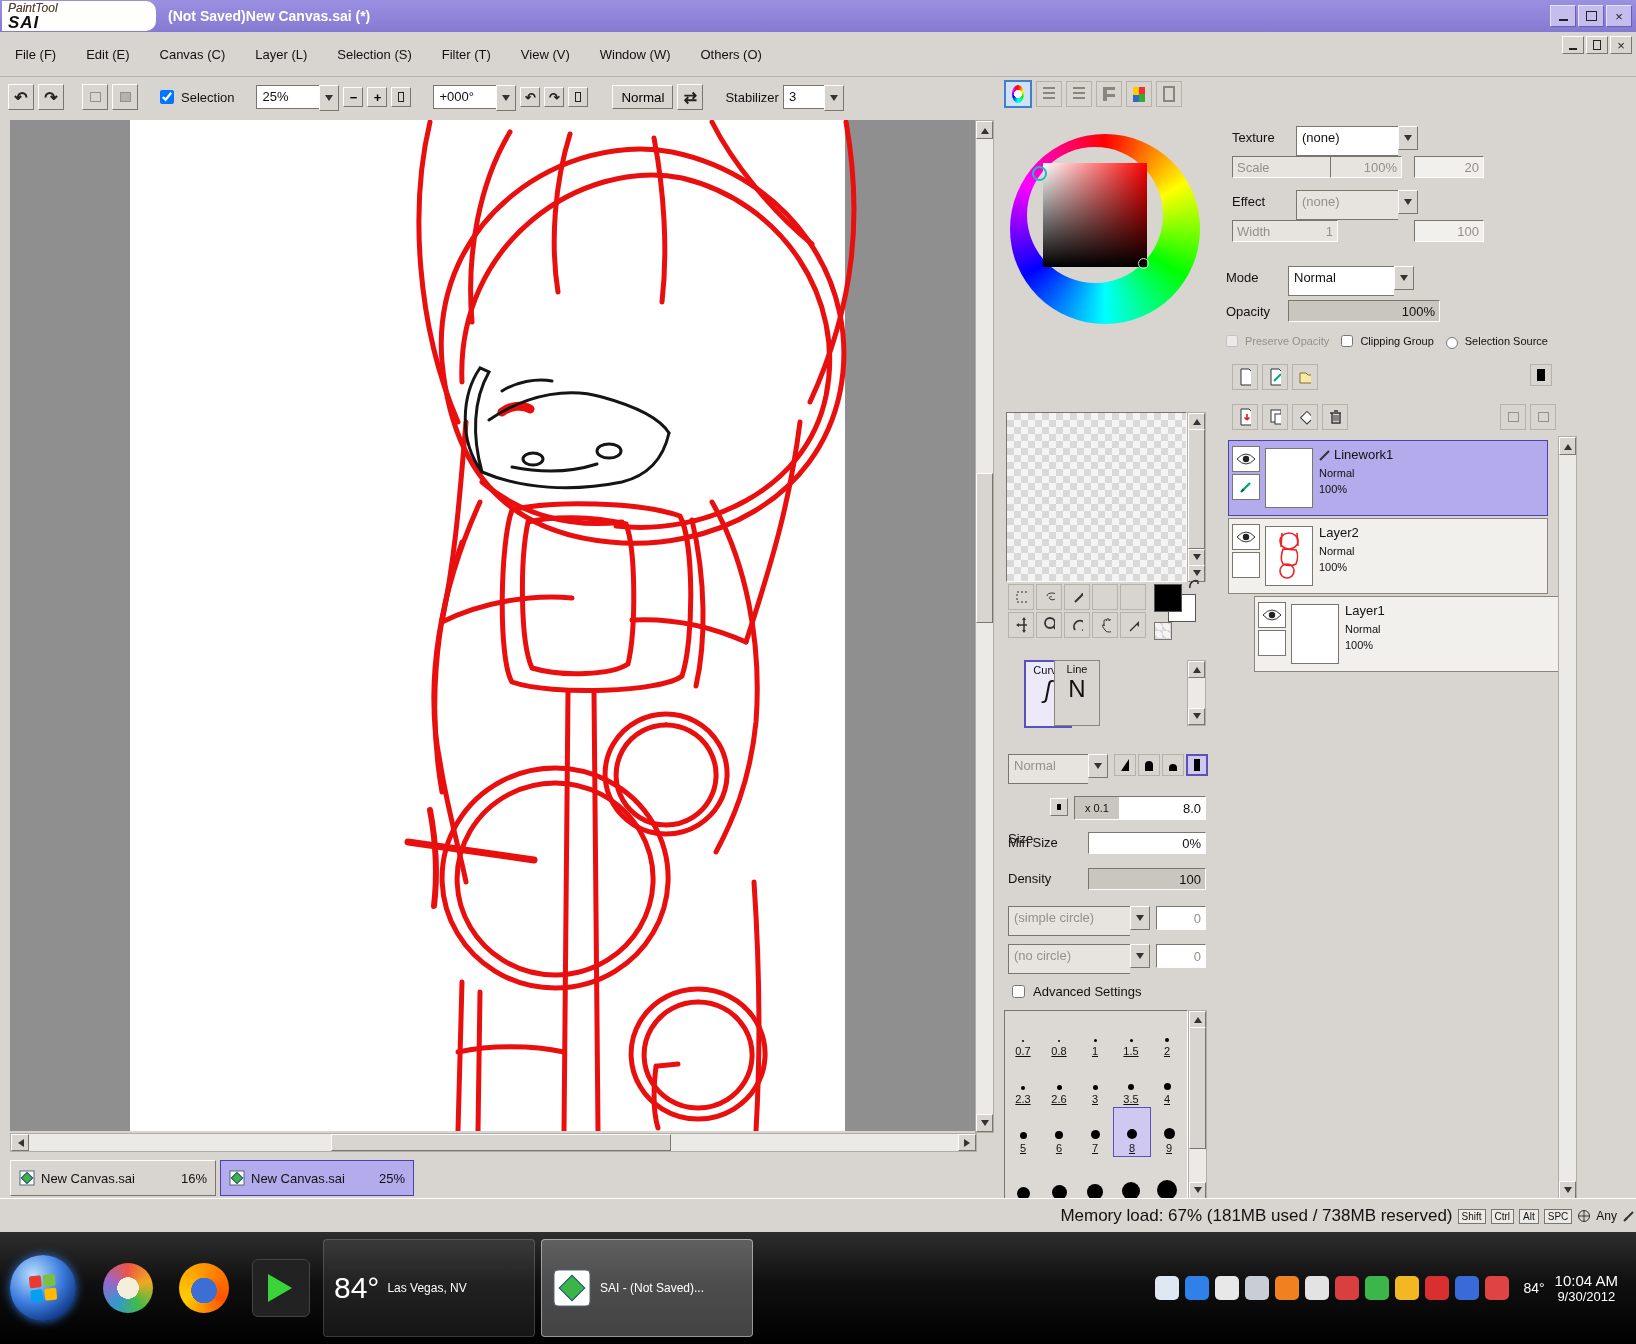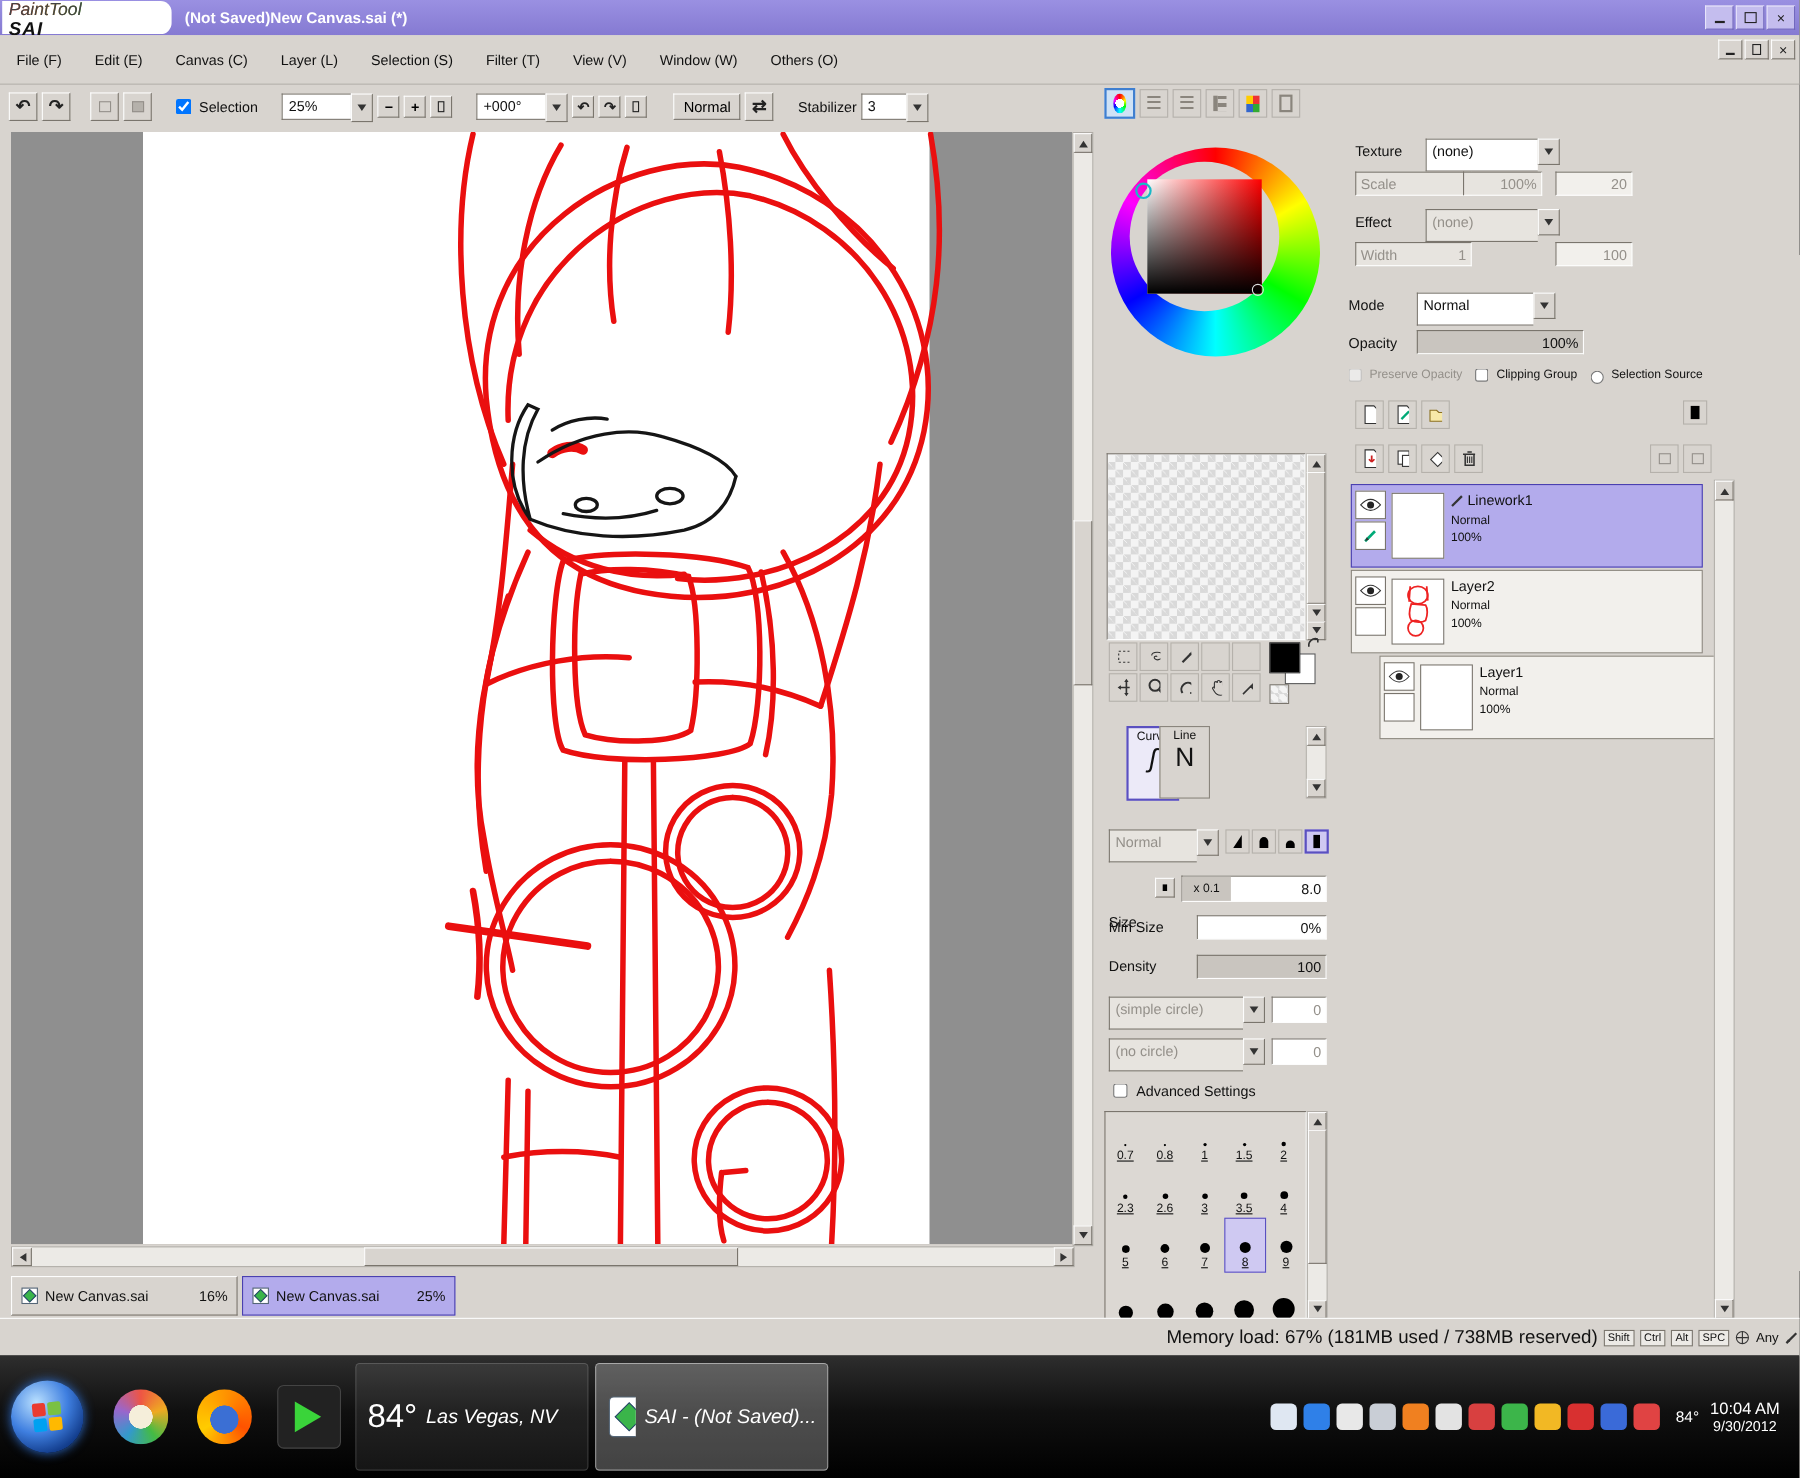--- a/index.html
+++ b/index.html
@@ -13,21 +13,21 @@
   .dis{color:#94908a;}
   .tiny{font-size:11px;}
   .tri{width:0;height:0;border:4px solid transparent;}
   .td{border-top:6px solid #333;margin-top:3px;}
   .tu{border-bottom:6px solid #333;margin-bottom:3px;}
   .tl{border-right:6px solid #333;margin-right:3px;}
   .tr2{border-left:6px solid #333;margin-left:3px;}
   
   #titlebar{left:0;top:0;width:1636px;height:32px;background:linear-gradient(#9a90e2,#857ad2);display:flex;align-items:center;}
   #logo{width:142px;height:28px;margin:2px;background:#fff;border-radius:0 10px 10px 0;padding:1px 6px;line-height:1;}
-  #logo .l1{font-style:italic;font-size:16px;background:linear-gradient(90deg,#e33,#e8a020,#3a3,#36c,#a3c);-webkit-background-clip:text;background-clip:text;color:#444;}
+  #logo .l1{font-style:italic;font-size:12px;background:linear-gradient(90deg,#e33,#e8a020,#3a3,#36c,#a3c);-webkit-background-clip:text;background-clip:text;color:#444;}
   #logo .l2{font-weight:bold;font-size:17px;font-style:italic;color:#111;letter-spacing:1px;}
   .titletext{color:#fff;font-weight:bold;font-size:14px;margin-left:10px;}
   .winbtn{width:26px;height:22px;margin-left:2px;background:#c4bdee;border:1px solid;border-color:#e7e3fa #6a5fb8 #6a5fb8 #e7e3fa;font-size:13px;color:#222;}
   .winbtn.small{width:22px;height:18px;background:#d8d4cf;border-color:#fdfdfd #7a756d #7a756d #fdfdfd;}
   .boxglyph{width:9px;height:8px;border:1px solid #222;}
   .minglyph{width:9px;height:2px;background:#222;margin-top:8px;}
   
   #menubar{left:0;top:32px;width:1636px;height:44px;background:#d8d4cf;border-bottom:1px solid #b5b1ab;display:flex;align-items:center;}
   .mi{padding:5px 15px;}
   
@@ -82,21 +82,21 @@
   .keybox{border:1px solid #7a756d;background:#eceae6;font-size:10px;padding:1px 3px;}
   
   #taskbar{left:0;top:1232px;width:1636px;height:112px;background:linear-gradient(#2e2e2e,#101010 45%,#000);display:flex;align-items:center;color:#fff;}
   .orb{width:66px;height:66px;border-radius:50%;margin:0 14px 0 10px;
     background:radial-gradient(circle at 35% 30%,#b9e0ff,#3f7fe0 45%,#143f8f 75%,#0a2252);box-shadow:0 0 10px #2f6fd0;position:relative;}
   .flag{position:absolute;left:20px;top:20px;width:26px;height:26px;display:grid;grid-template-columns:1fr 1fr;grid-template-rows:1fr 1fr;gap:2px;transform:rotate(-6deg);}
   .flag div{border-radius:2px;}
   .ql{width:56px;height:56px;margin:0 10px;border-radius:6px;}
   .tbapp{height:96px;margin:0 3px;padding:0 10px;border-radius:4px;background:rgba(255,255,255,.08);border:1px solid rgba(255,255,255,.16);display:flex;align-items:center;gap:8px;}
   .tbapp.active{background:rgba(255,255,255,.26);border-color:rgba(255,255,255,.45);}
-  .tbapp .lbl{font-size:18px;white-space:nowrap;font-style:italic;}
+  .tbapp .lbl{font-size:12px;white-space:nowrap;}
   .trayicon{width:24px;height:24px;border-radius:5px;margin-left:6px;}
   .fficon{border-radius:50%;background:radial-gradient(circle at 50% 55%,#3b6fd4 0 34%,transparent 35%),conic-gradient(#ff9500,#ff5200,#ffcc00,#ff9500);}
 </style>
 </head>
 <body>
 
 <div id="root">
 
   <div id="titlebar" class="a">
     <div id="logo">

